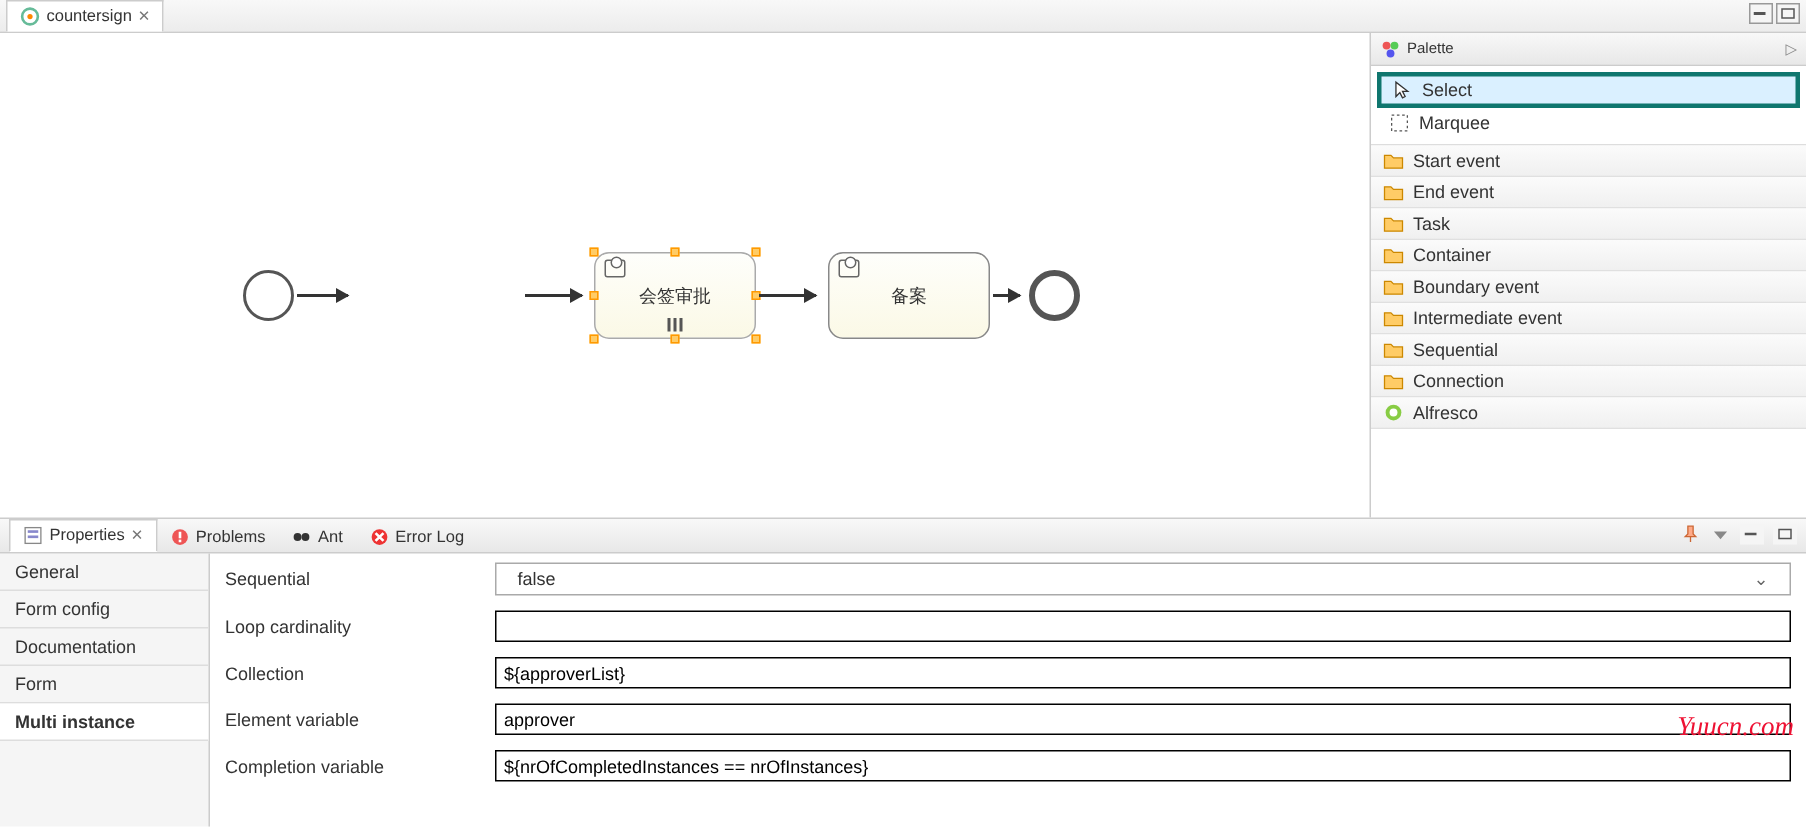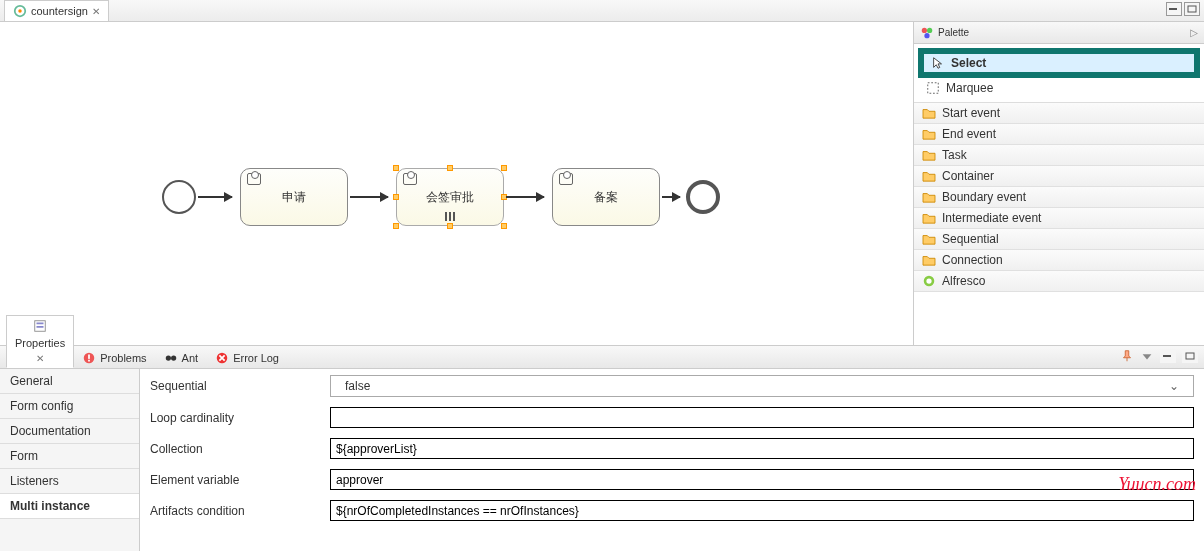--- a/index.html
+++ b/index.html
@@ -8,37 +8,37 @@
 .tab { display: flex; align-items: center; gap: 4px; padding: 2px 8px; background: #fff; border: 1px solid #ccc; border-bottom: none; height: 21px; font-size: 11px; }
 .tab-icon { width: 14px; height: 14px; }
 .win-controls { position: absolute; right: 4px; top: 2px; display: flex; gap: 2px; }
 .win-btn { width: 16px; height: 14px; border: 1px solid #999; background: #f5f5f5; display: flex; align-items: center; justify-content: center; }
 .main-area { display: flex; height: 323px; }
 .canvas { flex: 1; background: #fff; position: relative; border-right: 1px solid #ccc; }
 .palette { width: 290px; background: #fff; display: flex; flex-direction: column; }
 .palette-header { height: 22px; background: linear-gradient(#f8f8f8, #e8e8e8); border-bottom: 1px solid #ccc; display: flex; align-items: center; padding: 0 6px; font-size: 10px; justify-content: space-between; }
 .palette-tools { padding: 4px 0; border-bottom: 1px solid #ddd; }
 .tool-item { display: flex; align-items: center; gap: 6px; padding: 3px 12px; font-size: 12px; cursor: pointer; }
-.tool-item.selected { background: #daf0ff; border: 6px solid #0f766e; margin: 0 4px; padding: 2px 7px; font-weight: bold; }
+.tool-item.selected { background: #daf0ff; border: 3px solid #0f766e; margin: 0 4px; padding: 2px 7px; }
 .drawer { display: flex; align-items: center; gap: 6px; padding: 3px 8px; border-bottom: 1px solid #e0e0e0; background: linear-gradient(#fbfbfb, #f0f0f0); font-size: 12px; cursor: pointer; }
 .folder-icon { width: 14px; height: 12px; }
 .start-circle { width: 34px; height: 34px; border: 2px solid #555; border-radius: 50%; position: absolute; }
 .end-circle { width: 34px; height: 34px; border: 4px solid #555; border-radius: 50%; position: absolute; box-shadow: inset 0 0 0 2px #fff; }
 .task-box { width: 108px; height: 58px; border: 1px solid #888; border-radius: 10px; position: absolute; background: linear-gradient(#fefefb, #fbf9e6); display: flex; align-items: center; justify-content: center; font-size: 12px; }
 .task-box.sel { border-color: #aaa; }
 .task-icon { position: absolute; top: 4px; left: 6px; width: 14px; height: 12px; border: 1px solid #666; border-radius: 2px; }
 .task-icon::after { content: ""; position: absolute; top: -3px; left: 3px; width: 6px; height: 6px; border: 1px solid #666; border-radius: 50%; background: #fff; }
 .multi-marker { position: absolute; bottom: 4px; left: 50%; transform: translateX(-50%); display: flex; gap: 2px; }
 .multi-marker span { width: 2px; height: 9px; background: #555; }
 .sel-handle { width: 6px; height: 6px; border: 1px solid #f90; background: #fc6; position: absolute; }
 .arrow { position: absolute; height: 2px; background: #333; }
 .arrow::after { content: ""; position: absolute; right: -1px; top: -4px; border-left: 9px solid #333; border-top: 5px solid transparent; border-bottom: 5px solid transparent; }
 .tabs2 { height: 24px; background: linear-gradient(#f8f8f8, #e8e8e8); border-top: 1px solid #ccc; border-bottom: 1px solid #ccc; display: flex; align-items: flex-end; padding-left: 6px; position: relative; }
 .tab2 { display: flex; align-items: center; gap: 4px; padding: 3px 8px; font-size: 11px; border-right: 1px solid transparent; }
-.tab2.active { background: #fff; border: 1px solid #ccc; border-bottom: 1px solid #fff; flex-direction: column; }
+.tab2.active { background: #fff; border: 1px solid #ccc; border-bottom: 1px solid #fff; }
 .tabs2-right { position: absolute; right: 6px; top: 3px; display: flex; gap: 6px; }
 .props-area { display: flex; height: 208px; }
 .props-nav { width: 140px; background: #f5f5f5; border-right: 1px solid #ccc; }
 .nav-item { padding: 5px 10px; border-bottom: 1px solid #ddd; font-size: 12px; cursor: pointer; }
 .nav-item.active { background: #fff; font-weight: bold; }
 .props-form { flex: 1; padding: 6px 10px; }
 .form-row { display: flex; align-items: center; margin-bottom: 10px; }
 .form-label { width: 180px; font-size: 12px; }
 .form-input { flex: 1; height: 21px; border: 1px solid #000000; padding: 0 5px; font-size: 12px; background: #fff; }
 .form-select { flex: 1; height: 22px; border: 1px solid #aaa; padding: 0 14px; font-size: 12px; background: #fff; display: flex; align-items: center; justify-content: space-between; }
@@ -69,24 +69,20 @@
           <rect x="1" y="1" width="8" height="6" fill="none" stroke="#555"></rect>
         </svg>
       </div>
   </div>
 </div>
 
 <div class="main-area">
   <div class="canvas">
     <div class="start-circle" style="left:162px; top:158px;"></div>
     <div class="arrow" style="left:198px; top:174px; width:34px;"></div>
-    <div class="task-box" style="left:240px; top:146px;">
-      <div class="task-icon"></div>
-      <span>申请</span>
-    </div>
     <div class="arrow" style="left:350px; top:174px; width:38px;"></div>
     <div class="task-box sel" style="left:396px; top:146px;">
       <div class="task-icon"></div>
       <span>会签审批</span>
       <div class="multi-marker">
           <span></span>
           <span></span>
           <span></span>
         </div>
       <div class="sel-handle" style="left:-4px; top:-4px;"></div>
@@ -242,21 +238,20 @@
       </div>
   </div>
 </div>
 
 <div class="props-area">
   <div class="props-nav">
     <div class="nav-item">General</div>
     <div class="nav-item">Form config</div>
     <div class="nav-item">Documentation</div>
     <div class="nav-item">Form</div>
-    <div class="nav-item">Listeners</div>
     <div class="nav-item active">Multi instance</div>
   </div>
   <div class="props-form">
     <div class="form-row">
       <div class="form-label">Sequential</div>
       <div class="form-select">
         <span>false</span>
         <span style="color:#666;">⌄</span>
       </div>
     </div>
@@ -266,19 +261,19 @@
     </div>
     <div class="form-row">
       <div class="form-label">Collection</div>
       <input class="form-input" value="${approverList}" style="">
     </div>
     <div class="form-row">
       <div class="form-label">Element variable</div>
       <input class="form-input" value="approver" style="">
     </div>
     <div class="form-row">
-      <div class="form-label">Artifacts condition</div>
+      <div class="form-label">Completion variable</div>
       <input class="form-input" value="${nrOfCompletedInstances == nrOfInstances}" style="">
     </div>
   </div>
 </div>
 
 <div class="watermark">Yuucn.com</div>
 
 </body></html>

